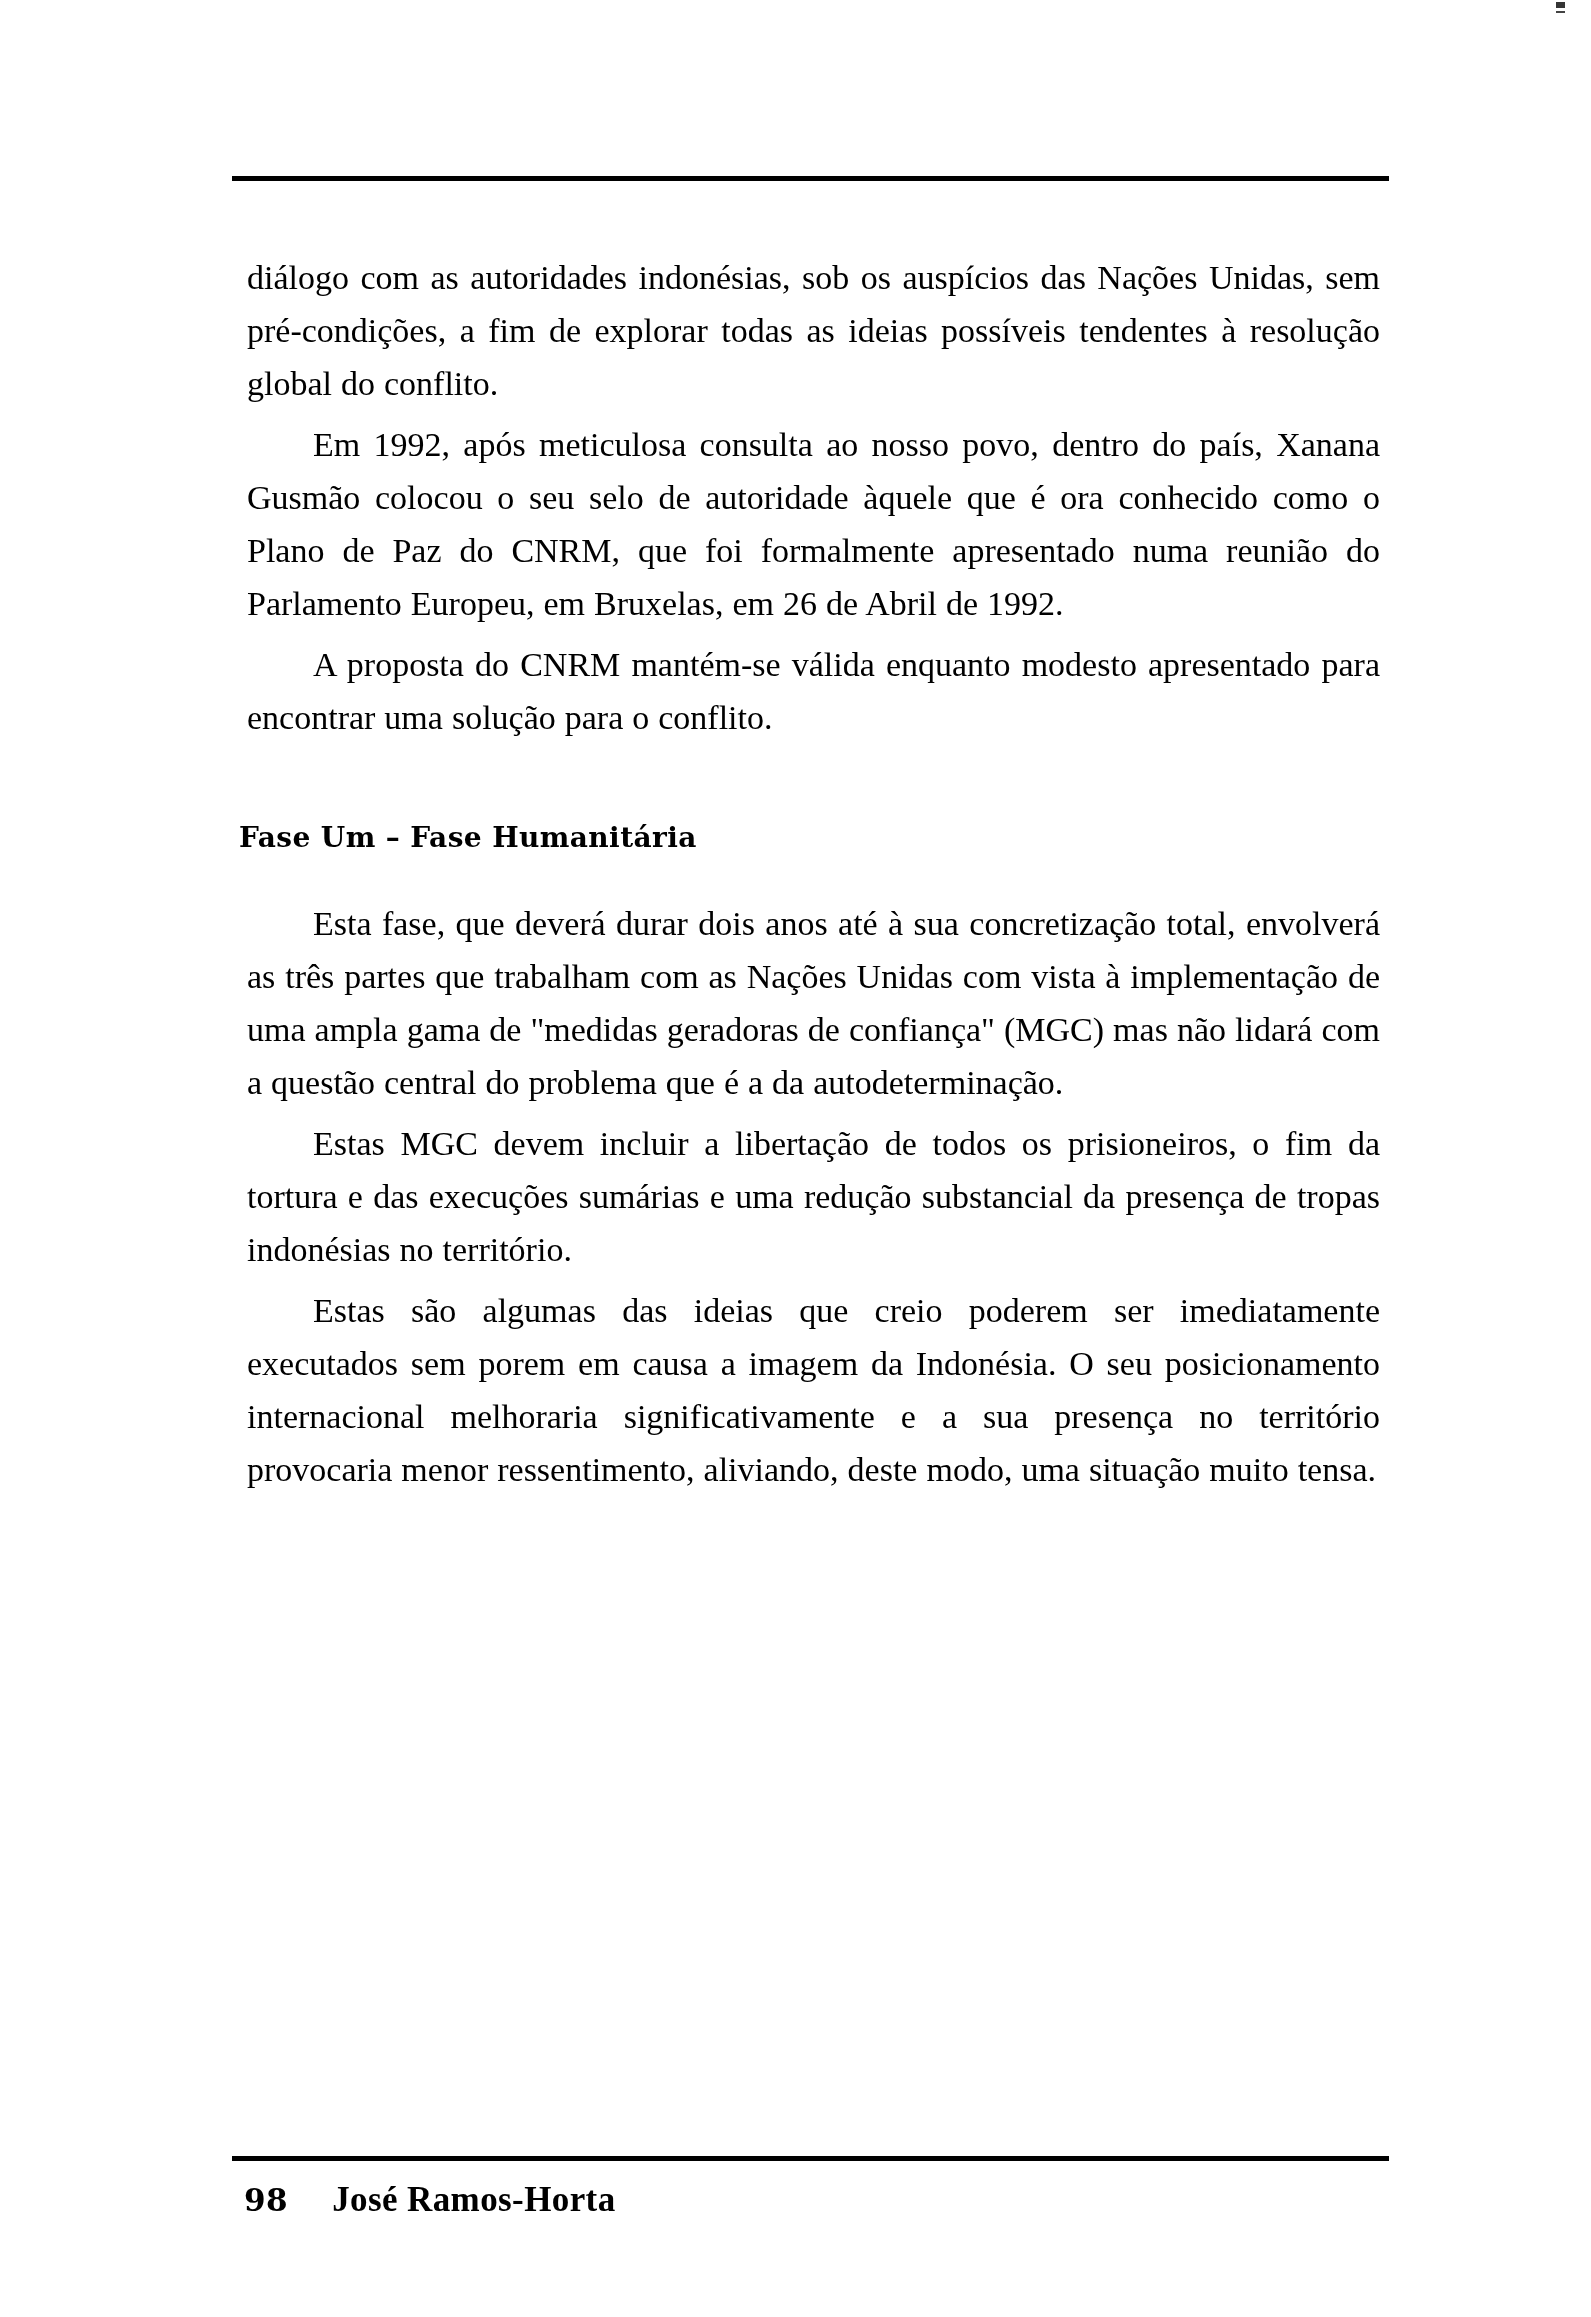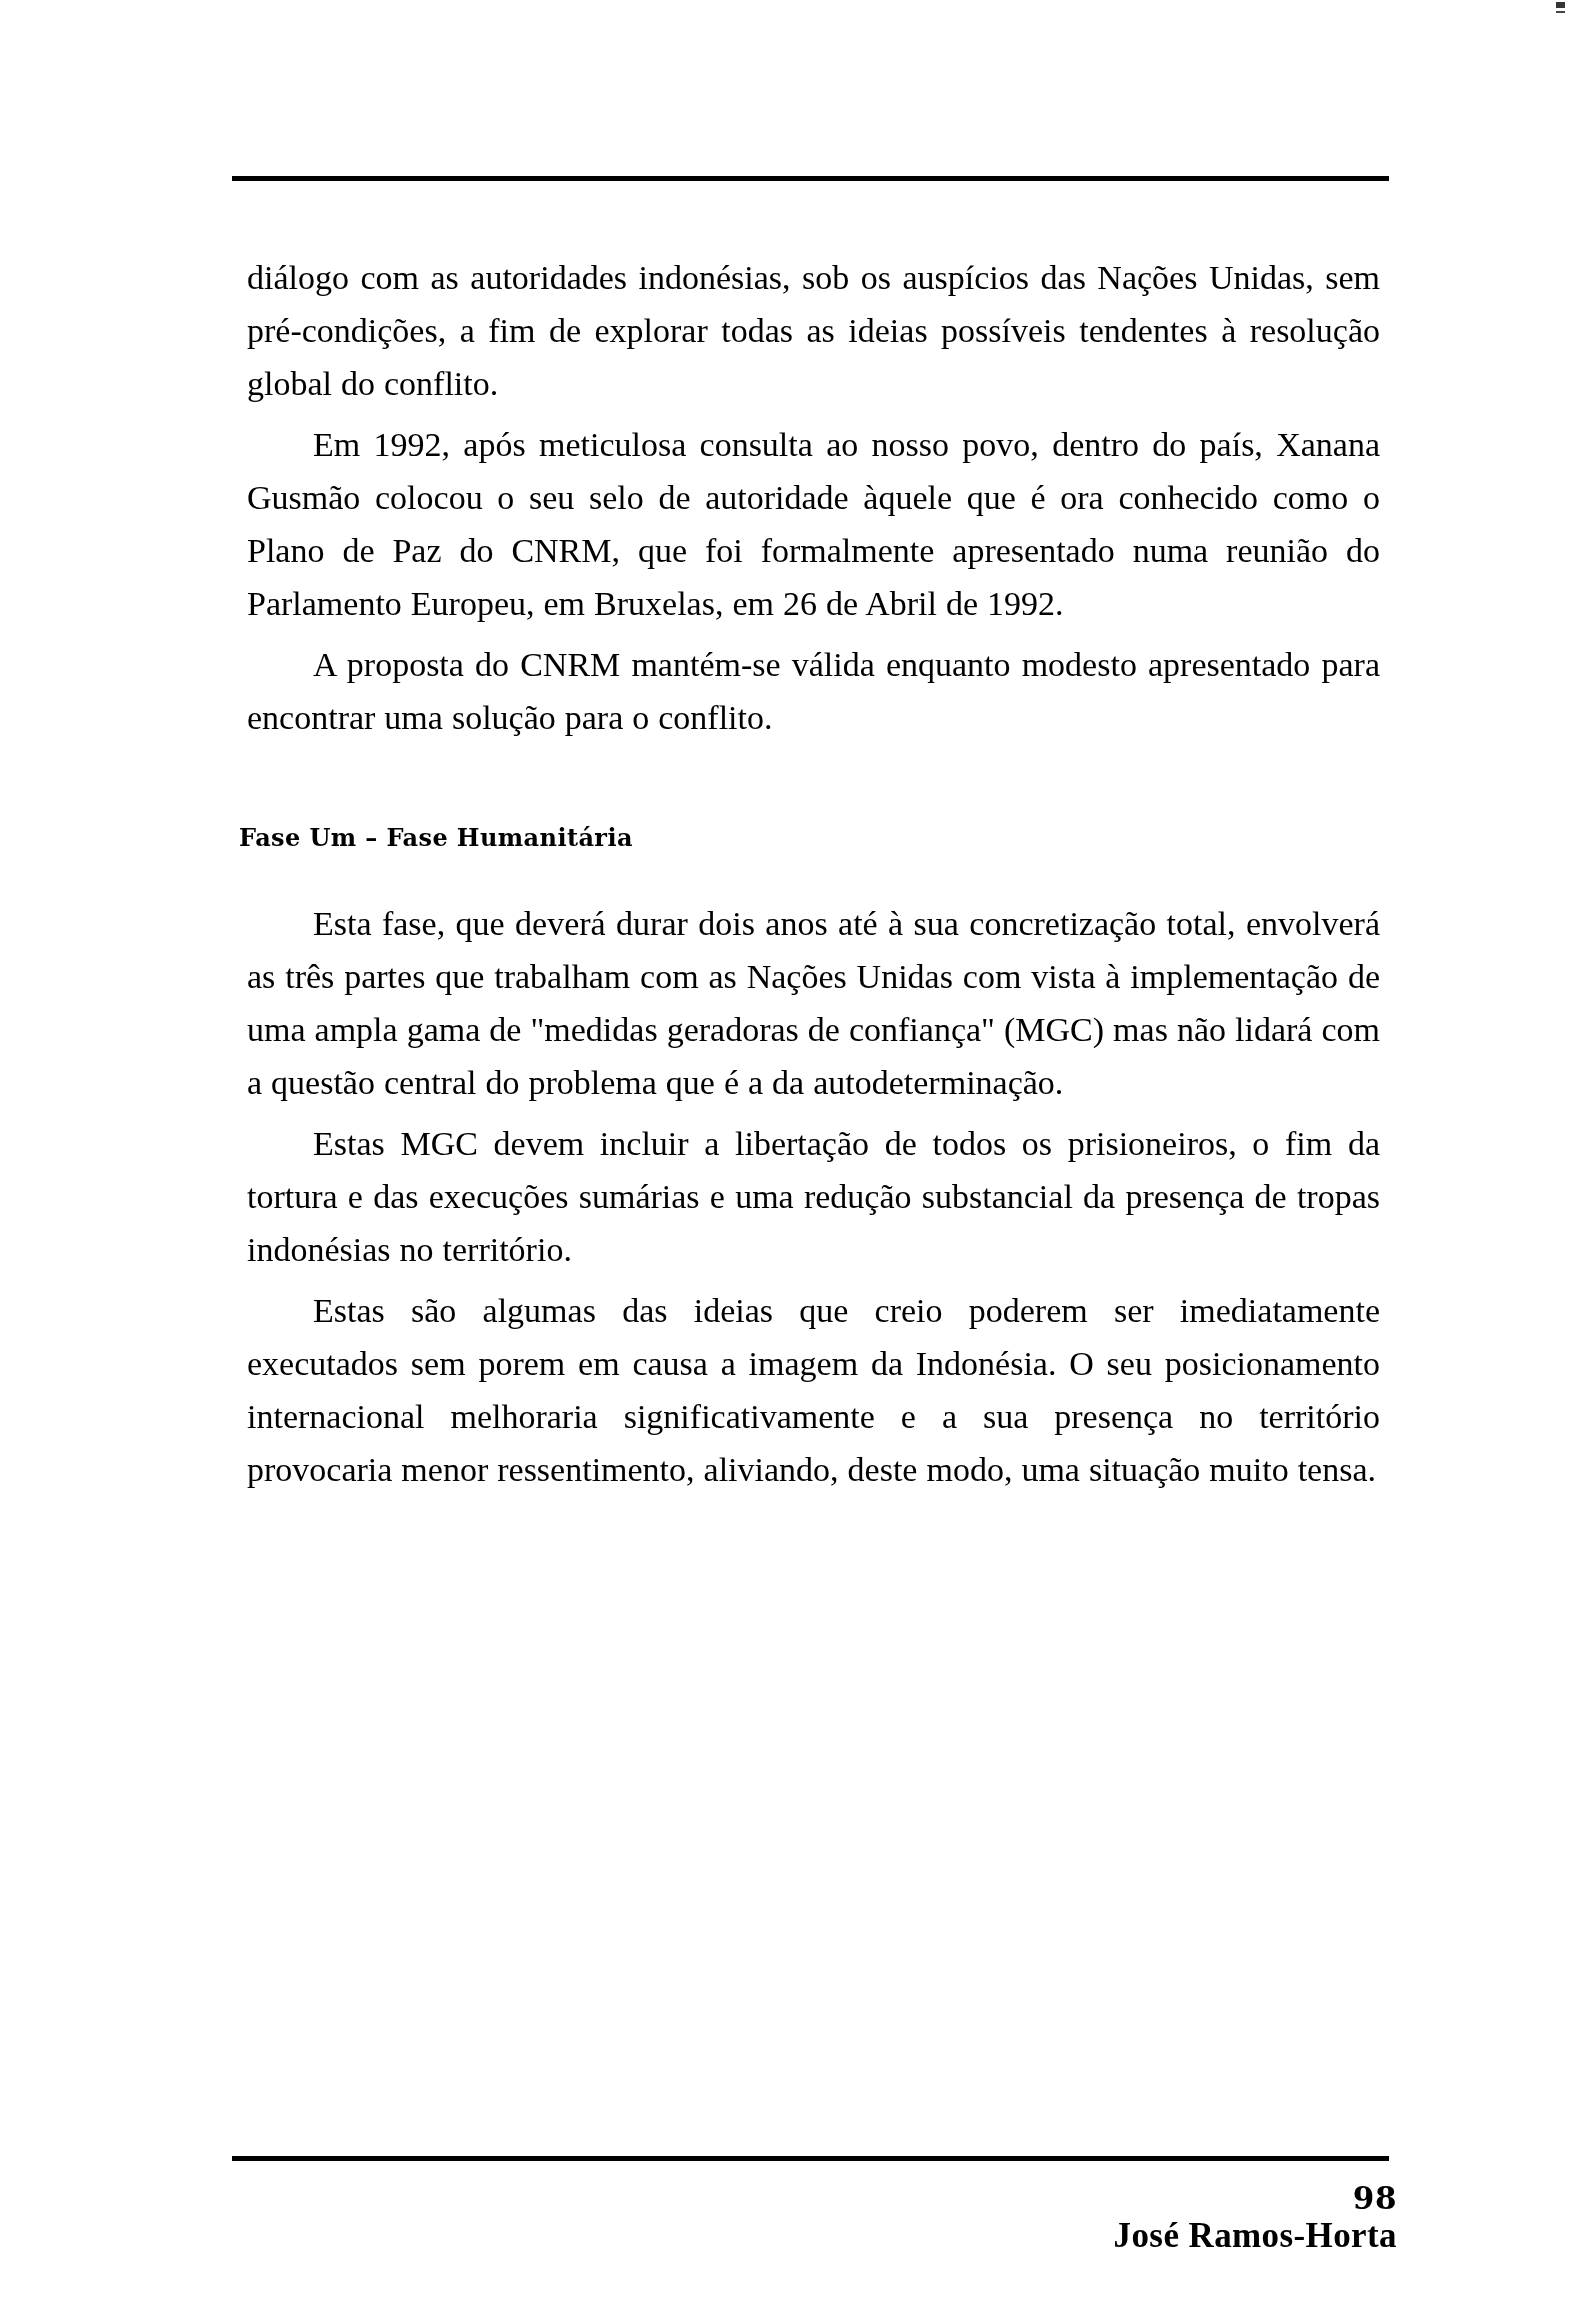--- a/index.html
+++ b/index.html
@@ -72,45 +72,44 @@
     word-spacing: 0.5px;
   }
   p.body.indent {
     text-indent: 66px;
   }
 
   .section-heading {
     margin: 0;
     font-family: "DejaVu Serif", "Liberation Serif", serif;
     font-weight: bold;
-    font-size: 24px;
+    font-size: 28px;
     line-height: 52px;
     letter-spacing: 0.4px;
   }
 
   .gap-before-heading { height: 60px; }
   .gap-after-heading  { height: 25px; }
 
   
   .rule-bottom {
     position: absolute;
     left: 232px;
     top: 2156px;
     width: 1157px;
     height: 4.8px;
     background: #000;
   }
   .footer {
     position: absolute;
-    left: 238px;
+    left: 244px;
     top: 2180px;
     width: 1159px;
     display: flex;
-    align-items: flex-end;
-    flex-direction: column;
+    align-items: center;
   }
   .folio {
     font-family: "DejaVu Serif", "Liberation Serif", serif;
     font-weight: bold;
     font-size: 31px;
     letter-spacing: 0.5px;
   }
   .author {
     margin-left: 44px;
     font-family: "Liberation Serif", "DejaVu Serif", serif;

